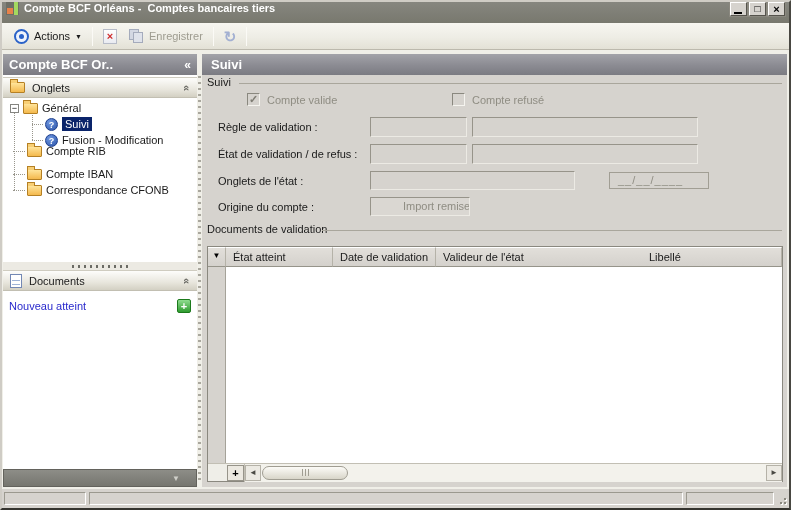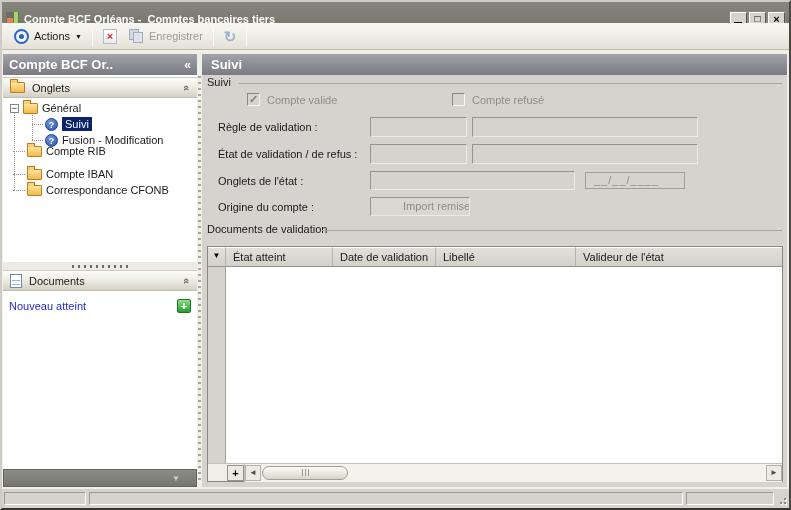--- a/index.html
+++ b/index.html
@@ -5,21 +5,21 @@
   * { box-sizing: border-box; margin: 0; padding: 0; }
   html,body { width:791px; height:510px; }
   body { font-family:"Liberation Sans", sans-serif; font-size:11px; color:#1a1a1a; background:#d6d3ce; }
 
   .window { position:relative; width:791px; height:510px; background:#d6d3ce;
             border:2px solid; border-color:#cfccc5 #494842 #35342f #cfccc5; overflow:hidden; }
 
   
   .titlebar { position:absolute; left:0; top:0; width:787px; height:33px;
               background:linear-gradient(180deg,#86867f 0%,#79796f 60%,#72726a 100%);
-              display:flex; align-items:center; padding:0 4px; }
+              display:flex; padding:0 4px; }
   .app-icon { position:relative; width:13px; height:13px; background:#6e6e66; margin-right:5px; flex:0 0 auto; }
   .app-icon i.orange { position:absolute; left:1px; bottom:1px; width:6px; height:6px; background:#e8824a; }
   .app-icon i.green  { position:absolute; right:1px; top:0;  width:4px; height:13px; background:#a4d95f; }
   .title-text { color:#ffffff; font-weight:bold; font-size:11px; white-space:pre; flex:1 1 auto; overflow:hidden; }
   .winbtns { display:flex; gap:2px; }
   .winbtn { width:17px; height:14px; background:#d6d3ce; border:1px solid; border-color:#ffffff #55534c #55534c #ffffff;
             box-shadow:0 0 0 1px #8a887f; font-weight:bold; font-size:9px; line-height:11px; text-align:center; color:#000;
             position:relative; cursor:default; }
   .winbtn.min span { position:absolute; left:3px; bottom:1px; width:8px; height:2px; background:#000; font-size:0; }
   .winbtn.max { font-size:10px; }
@@ -116,21 +116,21 @@
   .cb-item { position:absolute; display:flex; align-items:center; gap:7px; }
   .checkbox { width:13px; height:13px; background:#d6d3ce; border:1px solid; border-color:#8a887f #f5f4ef #f5f4ef #8a887f;
               color:#7f7d74; font-size:11px; font-weight:bold; line-height:11px; text-align:center; }
   .cb-label { color:#8f8d83; }
 
   .fld-label { position:absolute; color:#1a1a1a; }
   .input { position:absolute; background:#d6d3ce; border:1px solid; border-color:#97948a #eceae4 #eceae4 #97948a; 
            color:#8f8d83; padding:2px 4px; overflow:hidden; white-space:nowrap; }
   .input.lighter { background:#dad7d2; }
   .date-field { position:absolute; background:#d6d3ce; border:1px solid #a19e94; color:#8f8d83;
-                padding:1px 8px; letter-spacing:1px; }
+                padding:1px 8px; letter-spacing:1px;margin-left:24px; }
 
   
   .grid { position:absolute; left:5px; top:171px; width:576px; height:236px;
           background:#fff; border:1px solid #8a887f; }
   .grid-sel-col { position:absolute; left:0; top:0; width:18px; height:216px; background:#d6d3ce; border-right:1px solid #a5a299; }
   .grid-header { position:absolute; left:0; top:0; width:574px; height:20px; display:flex; }
   .gh-cell { background:linear-gradient(180deg,#e2dfda 0%,#d4d1cc 100%); border-right:1px solid #b5b2a8;
              border-bottom:1px solid #96948a; border-top:1px solid #fff;
              padding:3px 7px; color:#1a1a1a; white-space:nowrap; overflow:hidden; }
   .gh-cell.sel { width:18px; padding:3px 0; text-align:center; font-size:8px; color:#000; }
@@ -319,22 +319,22 @@
 
         <span class="grp-label" style="left:5px; top:148px;">Documents de validation</span>
         <span class="grp-line" style="left:120px; top:155px; width:460px;"></span>
 
         <div class="grid">
           <div class="grid-sel-col"></div>
           <div class="grid-header">
             <span class="gh-cell sel">▼</span>
             <span class="gh-cell c1">État atteint</span>
             <span class="gh-cell c0">Date de validation</span>
+            <span class="gh-cell c3">Valideur de l'état</span>
             <span class="gh-cell c2">Libellé</span>
-            <span class="gh-cell c3">Valideur de l'état</span>
           </div>
           <div class="grid-body"></div>
           <div class="grid-scroll">
             <span class="btn-addrow">+</span>
             <span class="hscroll">
               <span class="sb-arrow">◄</span>
               <span class="sb-thumb">
                   <i></i>
                   <i></i>
                   <i></i>

